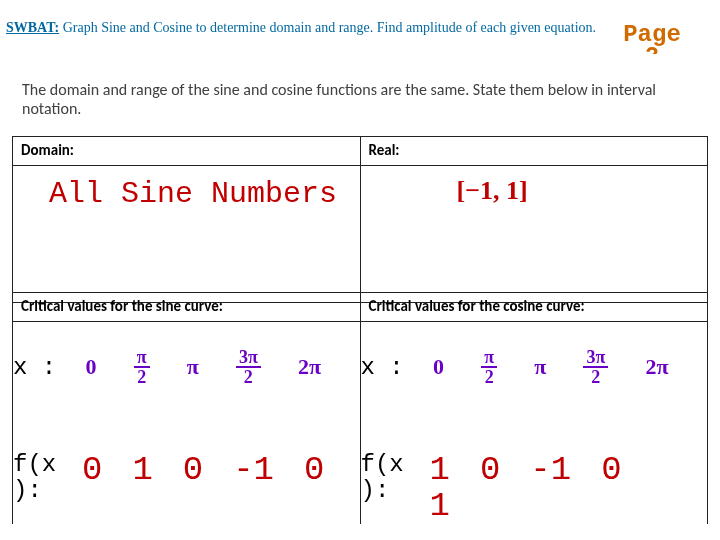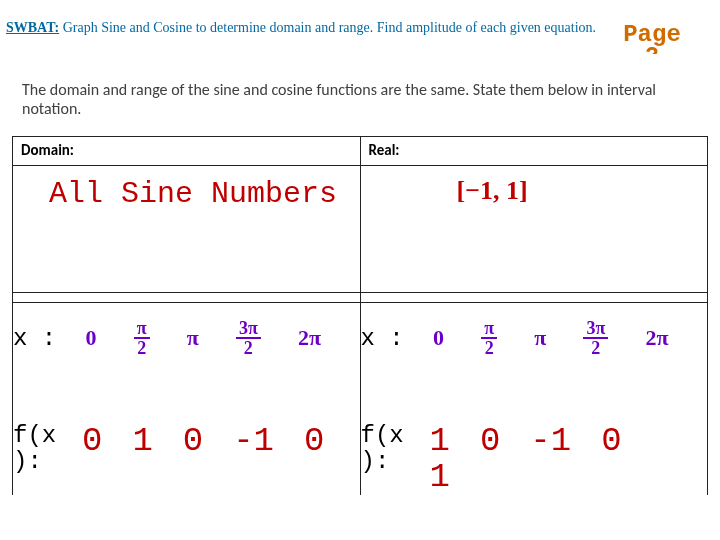--- a/index.html
+++ b/index.html
@@ -207,20 +207,24 @@
       </td>
       <td>
         <div class="range">[−1, 1]</div>
       </td>
     </tr>
   </tbody>
     </table>
 
   <table class="t2">
     <tbody>
+        <tr class="hdr">
+      <td style="width:50%">Critical values for the sine curve:</td>
+      <td style="width:50%">Critical values for the cosine curve:</td>
+    </tr>
     <tr class="body">
 
       <td>
         <div class="xrow">
           <div class="xlabel">x :</div>
           <div class="xvals">
             <span>0</span>
             <span class="frac">
               <span class="num">π</span>
               <span class="den">2</span>

